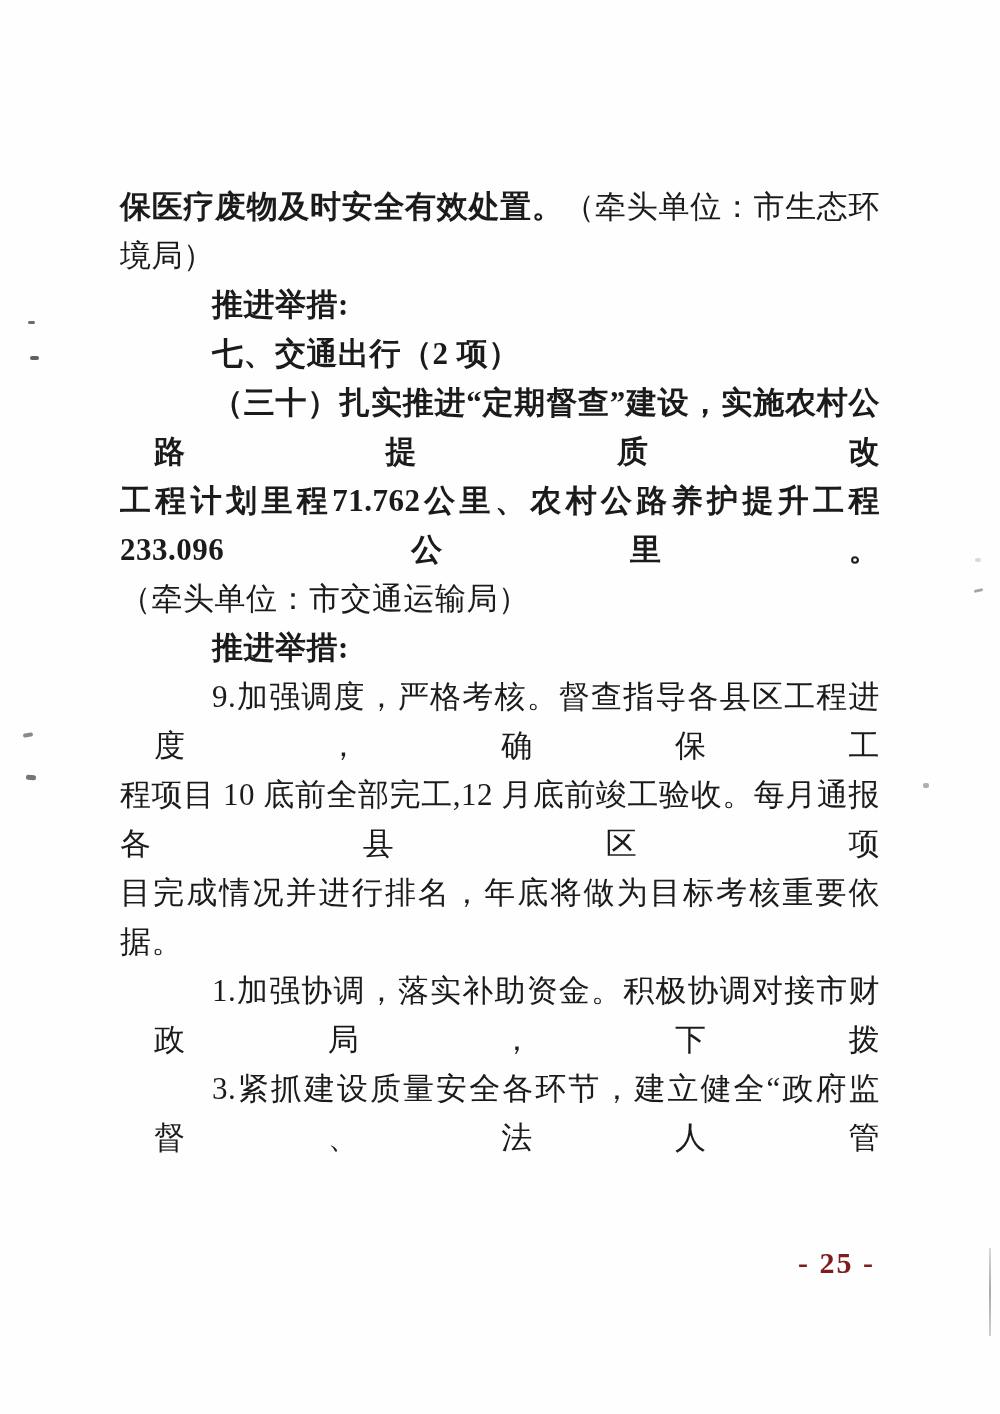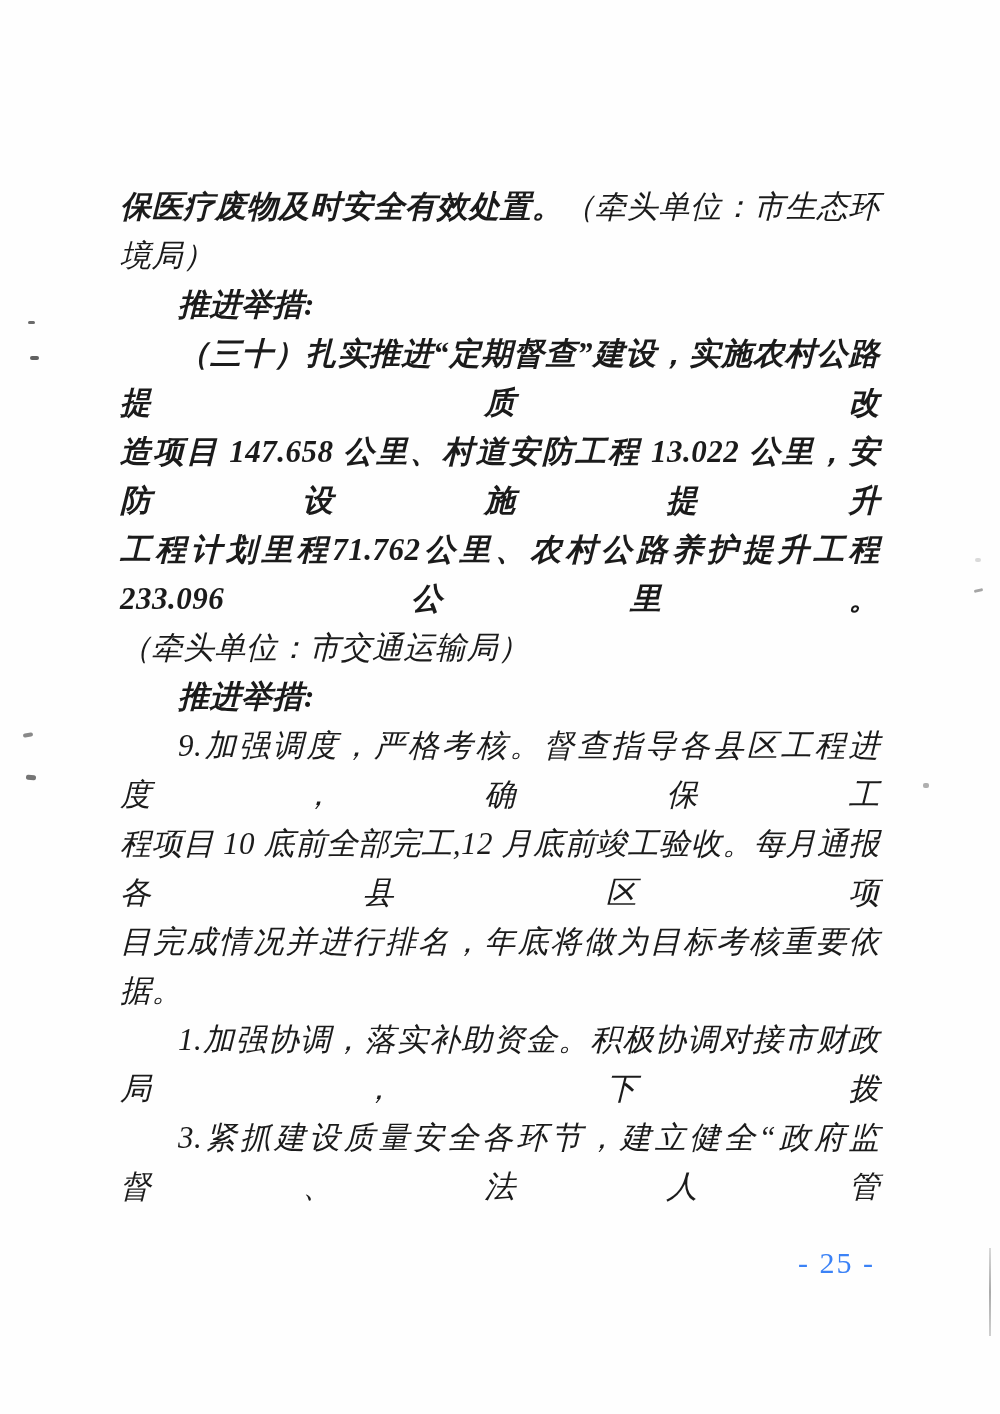--- a/index.html
+++ b/index.html
@@ -21,38 +21,39 @@
     left: 120px;
     top: 182px;
     width: 760px;
   }
   .line {
     font-size: 31px;
     line-height: 49px;
     text-align: justify;
     text-align-last: left;
     letter-spacing: 0.5px;
-    font-style: italic;
   }
   .line.fill {
     text-align-last: justify;
   }
   .line.indent {
     text-indent: 58px;
+    margin-left: 34px;
   }
   .line b {
     font-weight: 700;
   }
   .page-number {
     position: absolute;
     left: 798px;
     top: 1246px;
     font-size: 30px;
     letter-spacing: 2px;
-    color: #3b82f6;
+    color: #7f1d1d;
+    font-weight: bold;
   }
   
   .speck {
     position: absolute;
     background: #3a3a3a;
     border-radius: 2px;
   }
   .speck.s1 { left: 28px;  top: 321px;  width: 7px; height: 3px; opacity: .75; }
   .speck.s2 { left: 30px;  top: 356px;  width: 9px; height: 4px; opacity: .8; }
   .speck.s3 { left: 23px;  top: 733px;  width: 10px; height: 4px; opacity: .6; transform: rotate(-8deg); }
@@ -70,22 +71,22 @@
     opacity: .55;
   }
 </style>
 </head>
 <body>
 
 <div class="page">
   <div class="doc-body" id="doc-body">
       <div class="line"><b>保医疗废物及时安全有效处置。</b><span>（牵头单位：市生态环境局）</span></div>
       <div class="line indent"><b>推进举措:</b></div>
+      <div class="line indent"><b>七、交通出行（2 项）</b></div>
       <div class="line indent fill"><b>（三十）扎实推进“定期督查”建设，实施农村公路提质改</b></div>
-      <div class="line fill"><b>造项目 147.658 公里、村道安防工程 13.022 公里，安防设施提升</b></div>
       <div class="line fill"><b>工程计划里程71.762公里、农村公路养护提升工程233.096公里。</b></div>
       <div class="line"><span>（牵头单位：市交通运输局）</span></div>
       <div class="line indent"><b>推进举措:</b></div>
       <div class="line indent fill"><span>9.加强调度，严格考核。督查指导各县区工程进度，确保工</span></div>
       <div class="line fill"><span>程项目 10 底前全部完工,12 月底前竣工验收。每月通报各县区项</span></div>
       <div class="line"><span>目完成情况并进行排名，年底将做为目标考核重要依据。</span></div>
       <div class="line indent fill"><span>1.加强协调，落实补助资金。积极协调对接市财政局，下拨</span></div>
       <div class="line indent fill"><span>3.紧抓建设质量安全各环节，建立健全“政府监督、法人管</span></div>
     </div>
 

